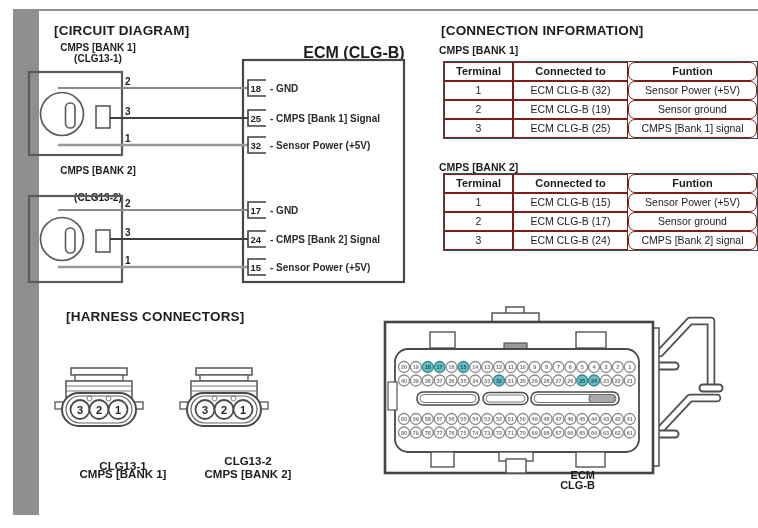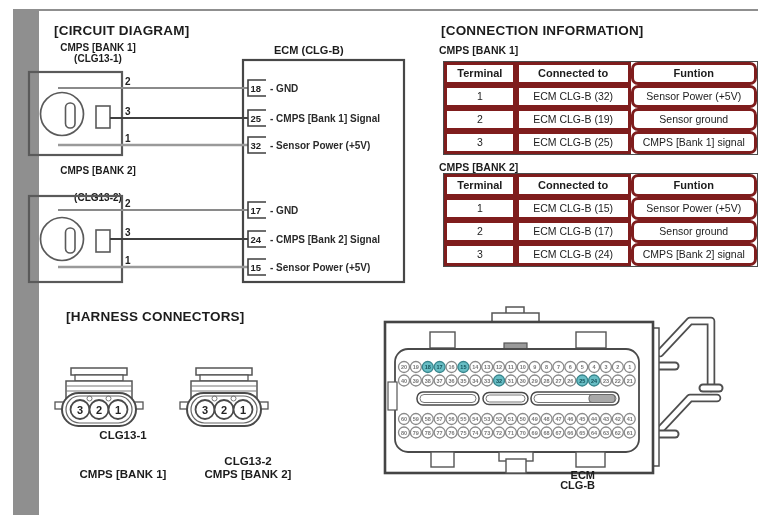--- a/index.html
+++ b/index.html
@@ -2,24 +2,24 @@
 <html><head>
 <meta charset="utf-8">
 <style>
   html,body{margin:0;padding:0;background:#fff;}
   body{width:758px;height:528px;position:relative;overflow:hidden;
        font-family:"Liberation Sans",sans-serif;color:#1c1c1c;}
   .abs{position:absolute;padding-left:24px;}
   .scanline{background:#8f8f8f;}
   .sec-title{font-size:13.5px;font-weight:bold;letter-spacing:.2px;white-space:nowrap;}
   .small-label{font-size:10px;font-weight:bold;text-align:center;line-height:1.05;white-space:nowrap;}
-  .ecm-top-label{font-size:11px;font-weight:bold;text-align:left;white-space:nowrap;}
+  .ecm-top-label{font-size:16px;font-weight:bold;text-align:center;white-space:nowrap;}
   .conn-caption{font-size:10.5px;font-weight:bold;white-space:nowrap;}
   table.conn{border-collapse:separate;border-spacing:0;border:1.5px solid #4a4a4a;background:#fff;}
-  table.conn th,table.conn td{border:3px solid #7f1d1d;padding:0 3px;height:17px;
+  table.conn th,table.conn td{border:1px solid #7f1d1d;padding:0 3px;height:17px;
       text-align:center;vertical-align:middle;line-height:1;}
   table.conn th{font-size:11px;font-weight:bold;}
   table.conn td{font-size:10.5px;font-weight:normal;}
   .c0{width:62px;} .c1{width:110px;} .c2{width:126px;border-radius:7px;}
   .harness-label{font-size:11.5px;font-weight:bold;text-align:center;line-height:1.15;white-space:nowrap;}
   .ecmconn-label{font-size:11px;font-weight:bold;text-align:right;line-height:1.15;white-space:nowrap;}
   svg{position:absolute;overflow:visible;}
   svg text{font-family:"Liberation Sans",sans-serif;}
 </style>
 </head>
@@ -172,21 +172,21 @@
     <circle cx="174.5" cy="36.5" r="2.5" fill="none" stroke="#777" stroke-width="1"></circle>
     <circle cx="193.5" cy="36.5" r="2.5" fill="none" stroke="#777" stroke-width="1"></circle>
     <circle cx="165" cy="47.5" r="9.5" fill="#fff" stroke="#4a4a4a" stroke-width="1.8"></circle>
     <text x="165" y="51.5" font-size="11" font-weight="bold" fill="#222" text-anchor="middle">3</text>
     <circle cx="184" cy="47.5" r="9.5" fill="#fff" stroke="#4a4a4a" stroke-width="1.8"></circle>
     <text x="184" y="51.5" font-size="11" font-weight="bold" fill="#222" text-anchor="middle">2</text>
     <circle cx="203" cy="47.5" r="9.5" fill="#fff" stroke="#4a4a4a" stroke-width="1.8"></circle>
     <text x="203" y="51.5" font-size="11" font-weight="bold" fill="#222" text-anchor="middle">1</text>
   </svg>
 
-<div class="abs harness-label" style="left:29px;top:429px;width:140px;">CLG13-1</div>
+<div class="abs harness-label" style="left:29px;top:460px;width:140px;">CLG13-1</div>
 <div class="abs harness-label" style="left:29px;top:468px;width:140px;">CMPS [BANK 1]</div>
 <div class="abs harness-label" style="left:154px;top:455px;width:140px;">CLG13-2</div>
 <div class="abs harness-label" style="left:154px;top:468px;width:140px;">CMPS [BANK 2]</div>
 
 <svg id="ecmconn-svg" style="left:373px;top:300px;" width="385" height="228" viewBox="0 0 385 228">
     <path d="M287,53 L317,21 L338,21 L338,88" fill="none" stroke="#4f4f4f" stroke-width="8.5" stroke-linejoin="round" stroke-linecap="round"></path>
     <path d="M287,53 L317,21 L338,21 L338,88" fill="none" stroke="#ffffff" stroke-width="5" stroke-linejoin="round" stroke-linecap="round"></path>
     <path d="M330,88 L346,88" fill="none" stroke="#4f4f4f" stroke-width="9" stroke-linejoin="round" stroke-linecap="round"></path>
     <path d="M330,88 L346,88" fill="none" stroke="#ffffff" stroke-width="5" stroke-linejoin="round" stroke-linecap="round"></path>
     <path d="M287,130 L317,98 L344,98" fill="none" stroke="#4f4f4f" stroke-width="8.5" stroke-linejoin="round" stroke-linecap="round"></path>

